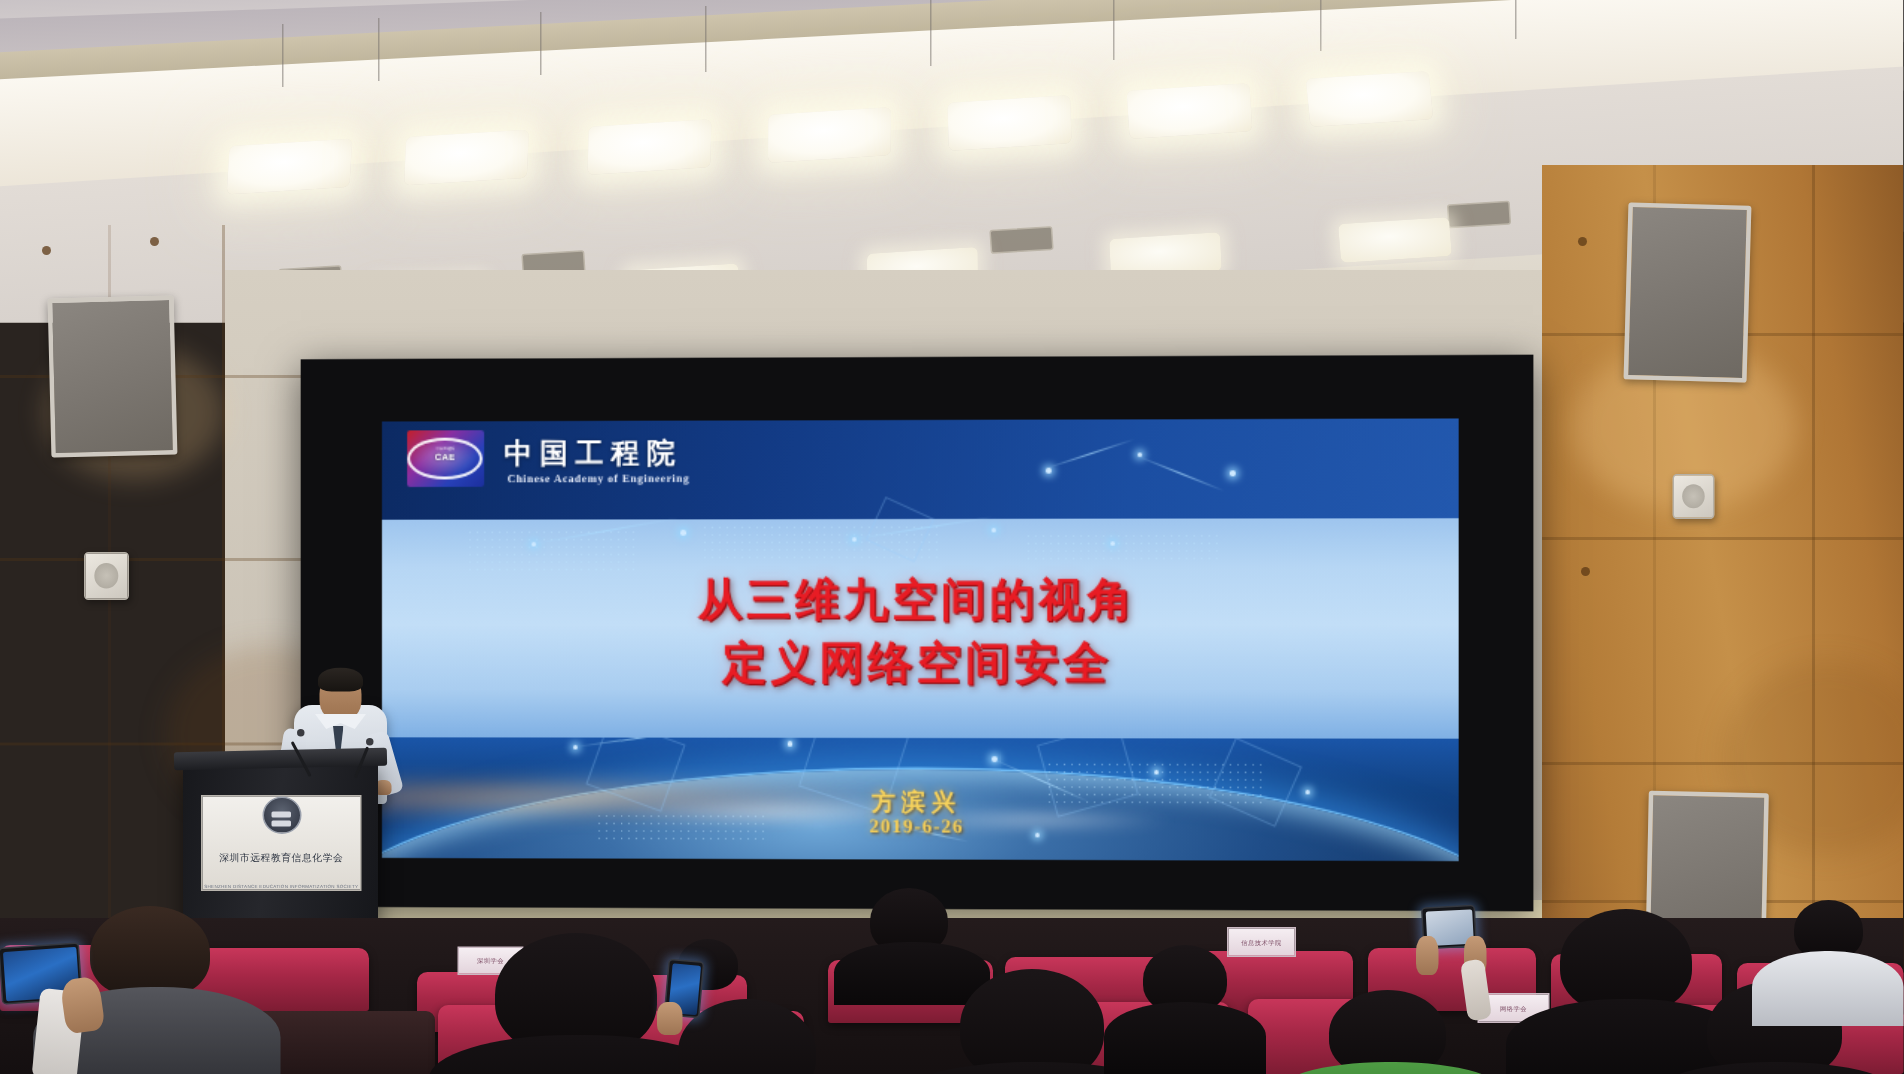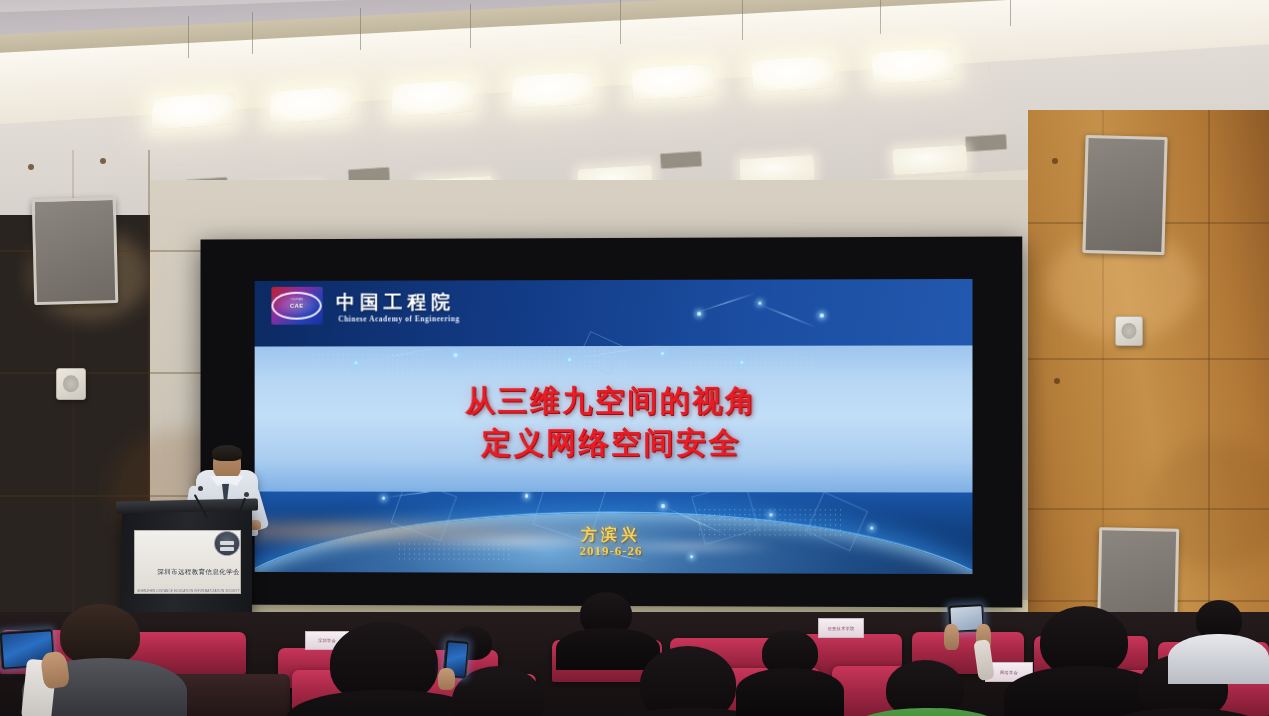--- a/index.html
+++ b/index.html
@@ -116,21 +116,21 @@
     text-shadow:0 0 5px rgba(255,200,70,.55),1px 1px 2px rgba(70,40,0,.7);}
 
   
   .podium{position:absolute;left:122px;top:508px;width:130px;height:130px;
     background:linear-gradient(100deg,#17181c,#26272c 45%,#15161a);border-radius:2px;
     box-shadow:0 4px 14px rgba(0,0,0,.55);}
   .podium-top{position:absolute;left:-6px;top:-8px;width:142px;height:12px;
     background:linear-gradient(180deg,#3a3b40,#1d1e22);border-radius:2px;transform:rotate(-1.2deg);}
   .podium-plaque{position:absolute;left:12px;top:22px;width:105px;height:62px;
     background:linear-gradient(180deg,#f2f0ec,#dedad3);border:1px solid #b9b5ae;
-    display:flex;flex-direction:column;align-items:flex-end;justify-content:center;gap:12px;}
+    display:flex;flex-direction:column;align-items:center;justify-content:center;gap:12px;}
   .plaque-emblem{width:24px;height:24px;border-radius:50%;
     background:radial-gradient(circle at 50% 40%,#5d6472,#2a2f3b);
     border:1px solid #9aa0ac;position:relative;}
   .plaque-emblem:after{content:"";position:absolute;left:22%;top:38%;width:56%;height:4px;
     background:#d7dae1;border-radius:1px;box-shadow:0 6px 0 #d7dae1;}
   .plaque-cn{font-size:6.5px;color:#2c3340;letter-spacing:.4px;font-family:"DejaVu Sans",sans-serif;}
   .plaque-en{font-size:3px;color:#6b7280;letter-spacing:.2px;}
   .mic{position:absolute;background:#1b1c1f;border-radius:1px;transform-origin:bottom left;}
   .mic-head{position:absolute;width:5px;height:5px;border-radius:50%;background:#3a3b40;}
 

